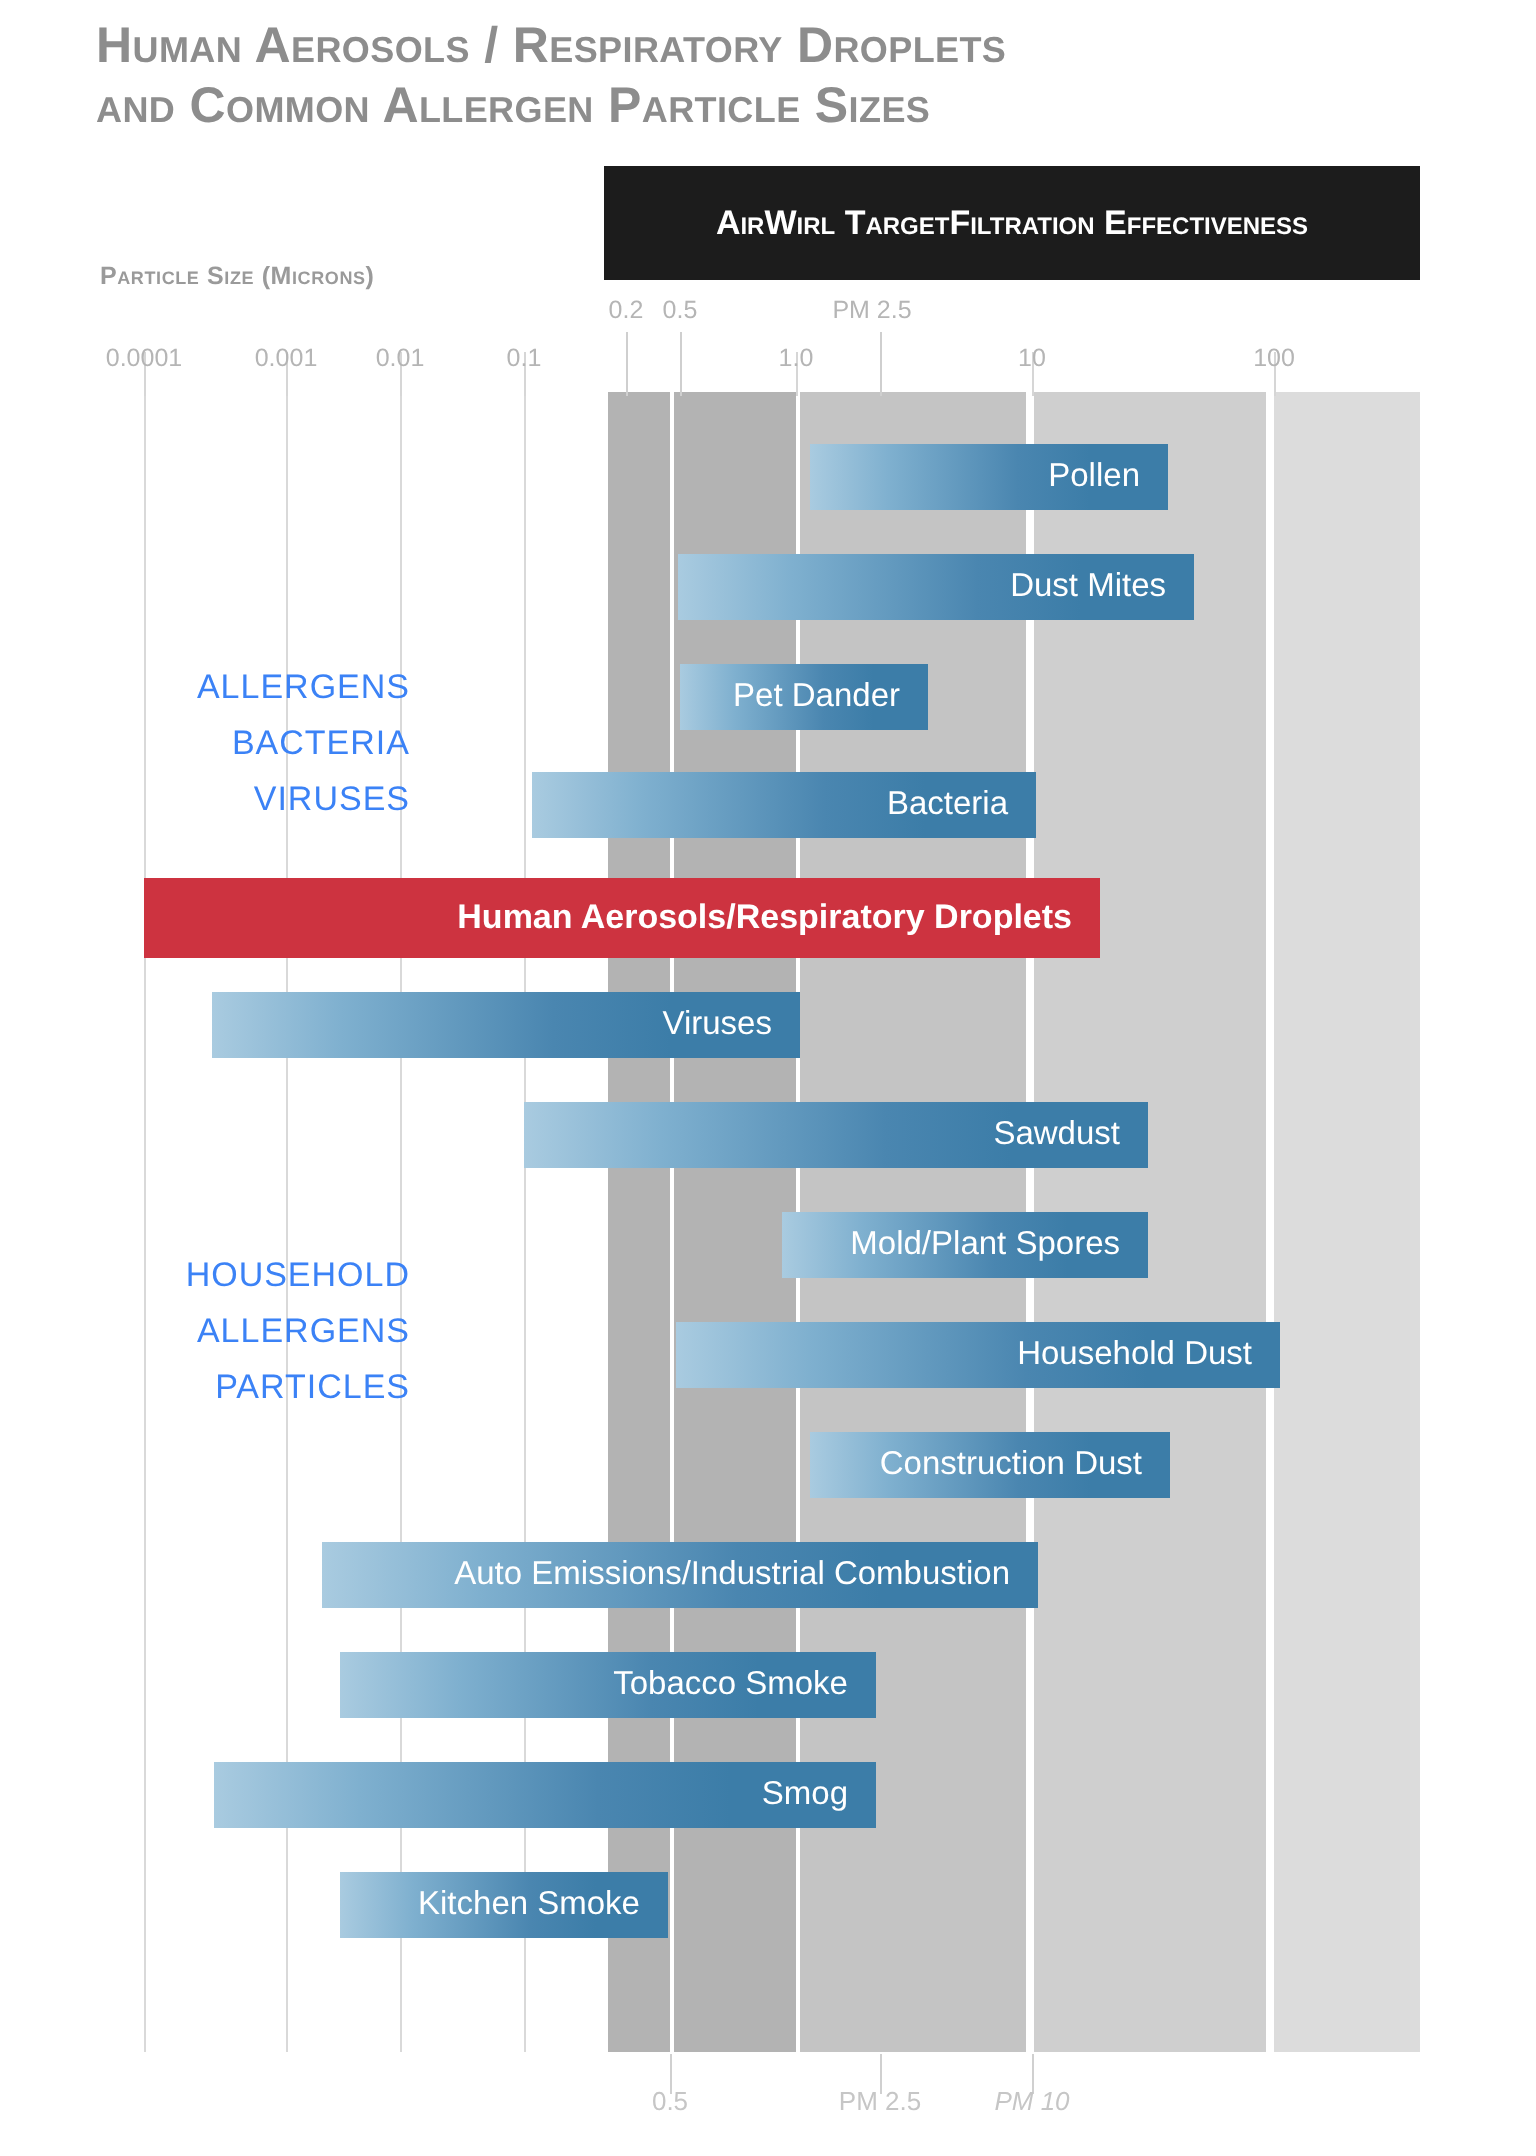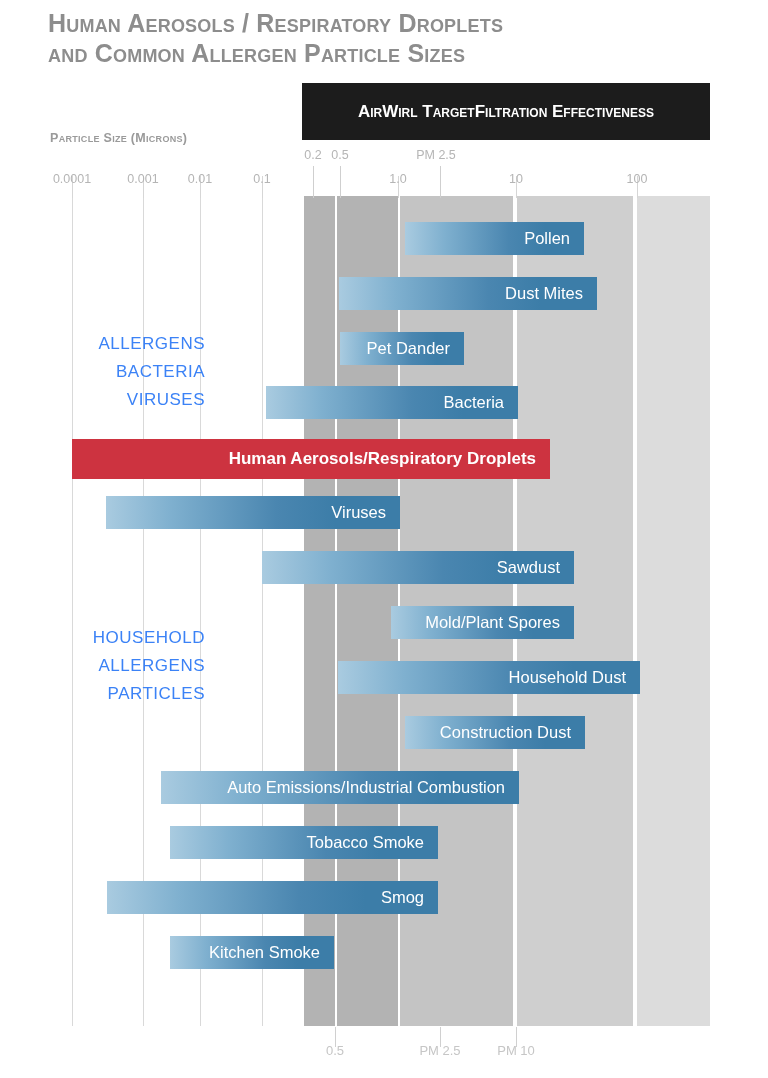--- a/index.html
+++ b/index.html
@@ -189,21 +189,21 @@
       <div class="tlab row1" style="left: 436px;">PM 2.5</div>
       <div class="tick" style="left: 516px;"></div>
       <div class="tlab row2" style="left: 516px;">10</div>
       <div class="tick" style="left: 637px;"></div>
       <div class="tlab row2" style="left: 637px;">100</div>
       <div class="btick" style="left: 335px;"></div>
       <div class="blab" style="left: 335px;">0.5</div>
       <div class="btick" style="left: 440px;"></div>
       <div class="blab" style="left: 440px;">PM 2.5</div>
       <div class="btick" style="left: 516px;"></div>
-      <div class="blab" style="left: 516px;">PM 10</div>
+      <div class="blab" style="left: 516px; font-style: italic;">PM 10</div>
     </div>
 
   <div id="group-layer">
       <div class="group-lab" style="top: 330px; left: 0px; width: 205px;">
         <span>ALLERGENS</span>
         <span>BACTERIA</span>
         <span>VIRUSES</span>
       </div>
       <div class="group-lab" style="top: 624px; left: 0px; width: 205px;">
         <span>HOUSEHOLD</span>

